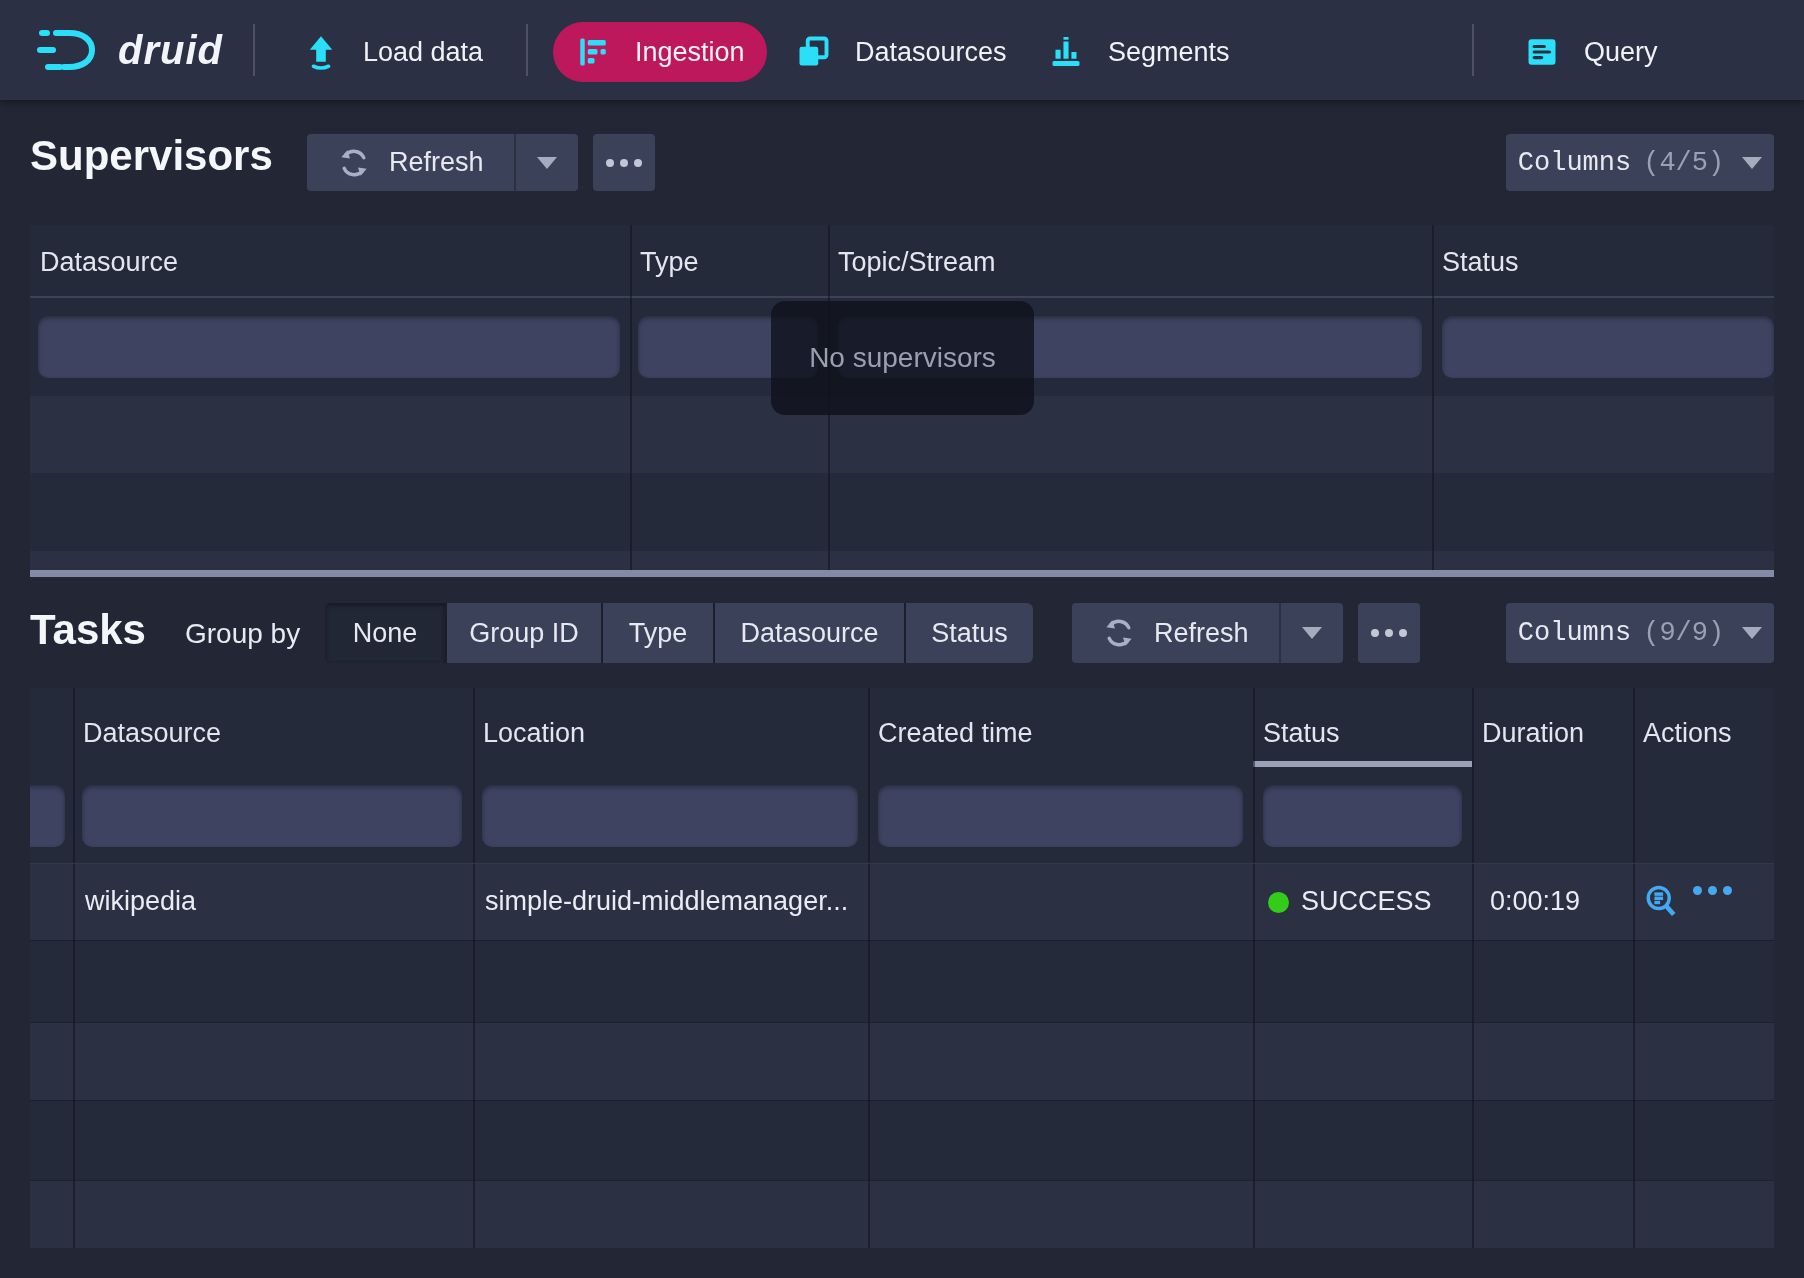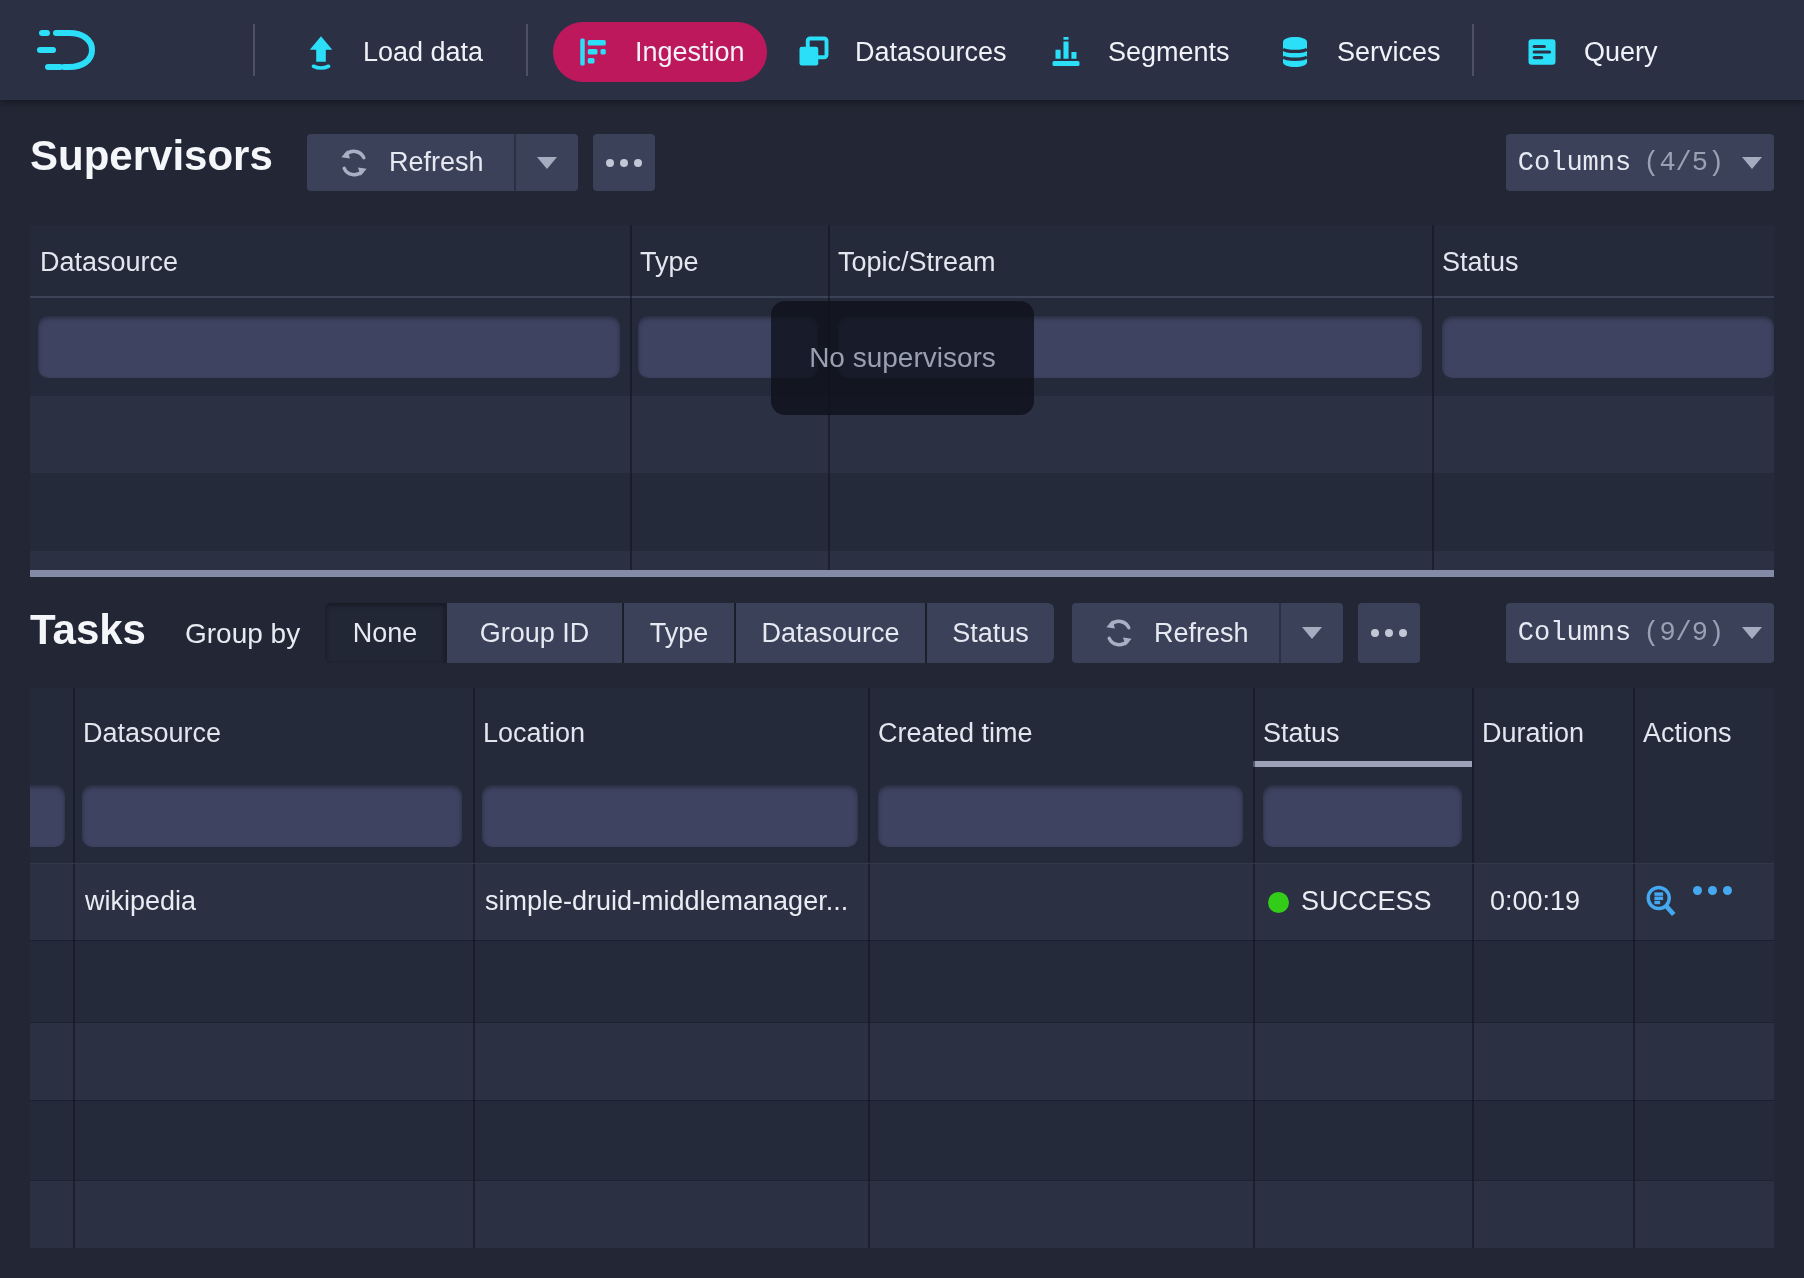--- a/index.html
+++ b/index.html
@@ -61,20 +61,21 @@
 
   <header class="navbar">
     <svg class="abs" style="left:36px;top:26px" width="70" height="48" viewBox="0 0 70 48">
       <g fill="none" stroke="#2bdff9" stroke-width="6" stroke-linecap="round">
         <path d="M20 7h13c14 0 23 7 23 17s-9 17-23 17h-5"></path>
         <line x1="6" y1="7" x2="11" y2="7"></line>
         <line x1="4" y1="24" x2="17" y2="24"></line>
         <line x1="12" y1="41" x2="24" y2="41"></line>
       </g>
     </svg>
+    <div class="brand" style="left:118px">druid</div>
     <div class="nav-div" style="left:253px"></div>
 
     <div class="nav-item" style="left:303px">
       <svg class="nav-ico" viewBox="0 0 24 24">
         <path d="M12 1.5l7.5 9h-4.3v8h-6.4v-8H4.5z" fill="#2bdff9"></path>
         <path d="M7 21.5c3 1.4 7 1.4 10 0" stroke="#2bdff9" stroke-width="2.4" fill="none" stroke-linecap="round"></path>
       </svg>
       <span class="nav-label">Load data</span>
     </div>
 
@@ -109,28 +110,20 @@
           <rect x="3" y="18" width="18" height="3.4" rx="1"></rect>
           <rect x="5" y="10.5" width="3.4" height="6"></rect>
           <rect x="10.3" y="5" width="3.4" height="11.5"></rect>
           <rect x="15.6" y="12" width="3.4" height="4.5"></rect>
           <rect x="10.3" y="2" width="3.4" height="1.8"></rect>
         </g>
       </svg>
       <span class="nav-label">Segments</span>
     </div>
 
-    <div class="nav-item" style="left:1277px">
-      <svg class="nav-ico" viewBox="0 0 24 24">
-        <path d="M4 5.2C4 3.4 7.6 2 12 2s8 1.4 8 3.2v13.6c0 1.8-3.6 3.2-8 3.2s-8-1.4-8-3.2z" fill="#2bdff9"></path>
-        <path d="M4 10.2c2.2 1.9 13.8 1.9 16 0" stroke="#2b3045" stroke-width="2.2" fill="none"></path>
-        <path d="M4 15.4c2.2 1.9 13.8 1.9 16 0" stroke="#2b3045" stroke-width="2.2" fill="none"></path>
-      </svg>
-      <span class="nav-label">Services</span>
-    </div>
 
     <div class="nav-div" style="left:1472px"></div>
 
     <div class="nav-item" style="left:1524px">
       <svg class="nav-ico" viewBox="0 0 24 24">
         <rect x="3" y="3.5" width="18" height="17" rx="2" fill="#2bdff9"></rect>
         <g stroke="#2b3045" stroke-width="2.1" stroke-linecap="round">
           <line x1="6.8" y1="8.3" x2="13.6" y2="8.3"></line>
           <line x1="6.8" y1="12" x2="17" y2="12"></line>
           <line x1="6.8" y1="15.7" x2="11.8" y2="15.7"></line>
@@ -200,21 +193,21 @@
     </div>
 
     <div class="scrollbar" style="left:0;top:345px;width:1744px"></div>
   </div>
 
   <div class="title" style="left:30px;top:606px">Tasks</div>
   <div class="gb-label" style="left:185px;top:618px">Group by</div>
 
   <div class="seg-group" style="left:325px;top:603px;height:60px">
     <div class="seg active" style="width:120px">None</div>
-    <div class="seg" style="width:175px">Group ID</div>
+    <div class="seg" style="width:154px">Group ID</div>
     <div class="seg" style="width:110px">Type</div>
     <div class="seg" style="width:189px">Datasource</div>
     <div class="seg" style="width:127px">Status</div>
   </div>
 
   <div class="btn-group" style="left:1072px;top:603px;height:60px">
     <div class="btn-main">
       <svg width="34" height="34" viewBox="0 0 24 24">
         <g fill="none" stroke="#a9afc4" stroke-width="2.5" stroke-linecap="round">
           <path d="M18.9 8.2A7.7 7.7 0 0 0 6.3 6.1"></path>

